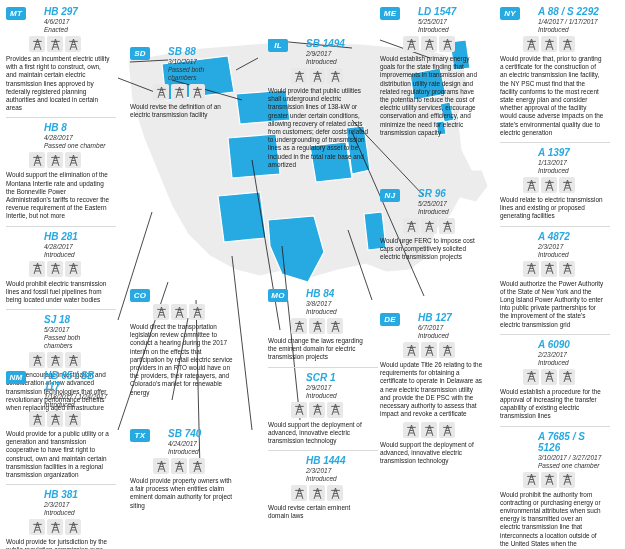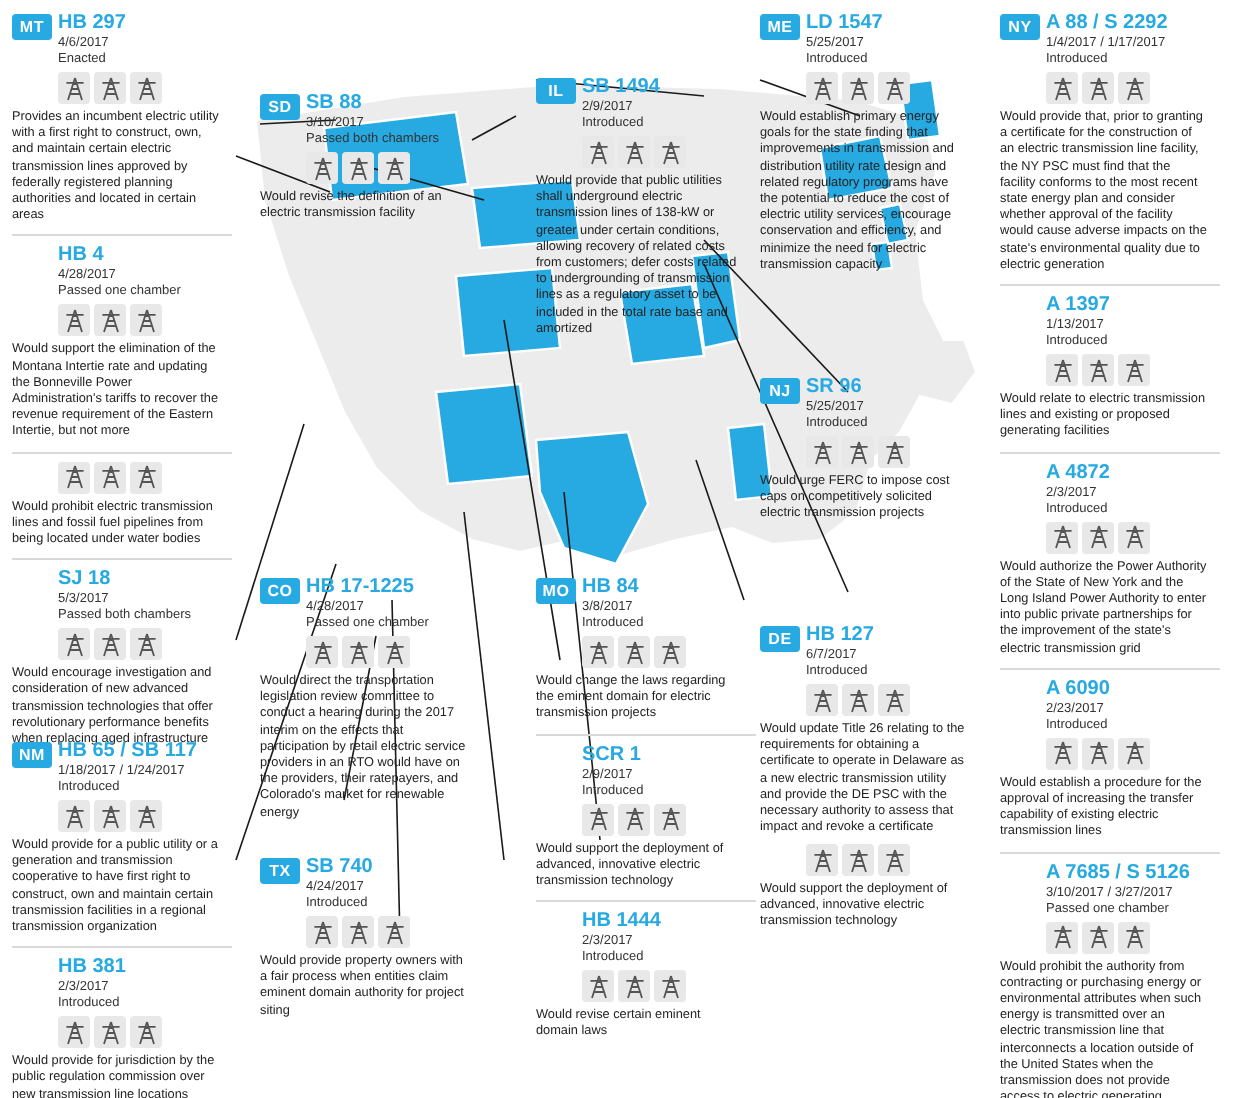--- a/index.html
+++ b/index.html
@@ -9,21 +9,21 @@
 
   
   .mapwrap{position:absolute;left:110px;top:20px;width:400px;height:330px;}
   .mapwrap svg{display:block;}
 
   
   .lines{position:absolute;left:0;top:0;width:625px;height:549px;pointer-events:none;}
 
   
   .card{position:absolute;width:104px;}
-  .card .hdr{display:flex;align-items:flex-start;gap:3px;}
+  .card .hdr{display:flex;align-items:flex-start;gap:18px;font-style:italic;}
   .statebadge{width:20px;height:13px;border-radius:2px;background:#27a9e1;
       color:#fff;font-size:8px;font-weight:bold;line-height:13px;text-align:center;
       letter-spacing:.3px;flex:0 0 auto;margin-top:1px;}
   .billbox{flex:1 1 auto;}
   .billno{color:#27a9e1;font-size:10px;font-weight:bold;line-height:11px;}
   .billdate{font-size:6.5px;color:#333;line-height:8px;margin-top:1px;}
   .status{font-size:6.5px;color:#333;line-height:8px;}
   .icons{display:flex;gap:2px;margin:2px 0 2px 23px;}
   .desc{font-size:6.4px;line-height:8.2px;color:#222;margin-top:3px;}
   .sep{border-top:1px solid #d9d9d9;margin:5px 0 4px 0;}
@@ -114,21 +114,21 @@
             </svg>
           </span>
         </div>
         <div class="desc">Provides an incumbent electric utility with a first right to construct, own, and maintain certain electric transmission lines approved by federally registered planning authorities and located in certain areas</div>
       </div>
       <div class="sep"></div>
       <div class="card">
         <div class="hdr">
           <div style="width:20px;flex:0 0 auto;"></div>
           <div class="billbox">
-            <div class="billno">HB 4</div>
+            <div class="billno">HB 8</div>
             <div class="billdate">4/28/2017</div>
             <div class="status">Passed one chamber</div>
           </div>
         </div>
         <div class="icons">
           <span class="ic">
             <svg width="13" height="13" viewBox="0 0 13 13">
               <path d="M6.5 1 L3 12 M6.5 1 L10 12 M3.9 9 H9.1 M4.6 6.5 H8.4 M5.3 4 H7.7 M2.2 3.4 H10.8" stroke="#555" stroke-width="0.9" fill="none"></path>
             </svg>
           </span>
@@ -140,20 +140,28 @@
           <span class="ic">
             <svg width="13" height="13" viewBox="0 0 13 13">
               <path d="M6.5 1 L3 12 M6.5 1 L10 12 M3.9 9 H9.1 M4.6 6.5 H8.4 M5.3 4 H7.7 M2.2 3.4 H10.8" stroke="#555" stroke-width="0.9" fill="none"></path>
             </svg>
           </span>
         </div>
         <div class="desc">Would support the elimination of the Montana Intertie rate and updating the Bonneville Power Administration's tariffs to recover the revenue requirement of the Eastern Intertie, but not more</div>
       </div>
       <div class="sep"></div>
       <div class="card">
+        <div class="hdr">
+          <div style="width:20px;flex:0 0 auto;"></div>
+          <div class="billbox">
+            <div class="billno">HB 281</div>
+            <div class="billdate">4/28/2017</div>
+            <div class="status">Introduced</div>
+          </div>
+        </div>
         <div class="icons">
           <span class="ic">
             <svg width="13" height="13" viewBox="0 0 13 13">
               <path d="M6.5 1 L3 12 M6.5 1 L10 12 M3.9 9 H9.1 M4.6 6.5 H8.4 M5.3 4 H7.7 M2.2 3.4 H10.8" stroke="#555" stroke-width="0.9" fill="none"></path>
             </svg>
           </span>
           <span class="ic">
             <svg width="13" height="13" viewBox="0 0 13 13">
               <path d="M6.5 1 L3 12 M6.5 1 L10 12 M3.9 9 H9.1 M4.6 6.5 H8.4 M5.3 4 H7.7 M2.2 3.4 H10.8" stroke="#555" stroke-width="0.9" fill="none"></path>
             </svg>
@@ -511,25 +519,20 @@
             </svg>
           </span>
         </div>
         <div class="desc">Would support the deployment of advanced, innovative electric transmission technology</div>
       </div>
     </div>
   <div class="group" id="g-co" style="left:130px;top:288px;">
       <div class="card">
         <div class="hdr">
           <div class="statebadge">CO</div>
-          <div class="billbox">
-            <div class="billno">HB 17-1225</div>
-            <div class="billdate">4/28/2017</div>
-            <div class="status">Passed one chamber</div>
-          </div>
         </div>
         <div class="icons">
           <span class="ic">
             <svg width="13" height="13" viewBox="0 0 13 13">
               <path d="M6.5 1 L3 12 M6.5 1 L10 12 M3.9 9 H9.1 M4.6 6.5 H8.4 M5.3 4 H7.7 M2.2 3.4 H10.8" stroke="#555" stroke-width="0.9" fill="none"></path>
             </svg>
           </span>
           <span class="ic">
             <svg width="13" height="13" viewBox="0 0 13 13">
               <path d="M6.5 1 L3 12 M6.5 1 L10 12 M3.9 9 H9.1 M4.6 6.5 H8.4 M5.3 4 H7.7 M2.2 3.4 H10.8" stroke="#555" stroke-width="0.9" fill="none"></path>

